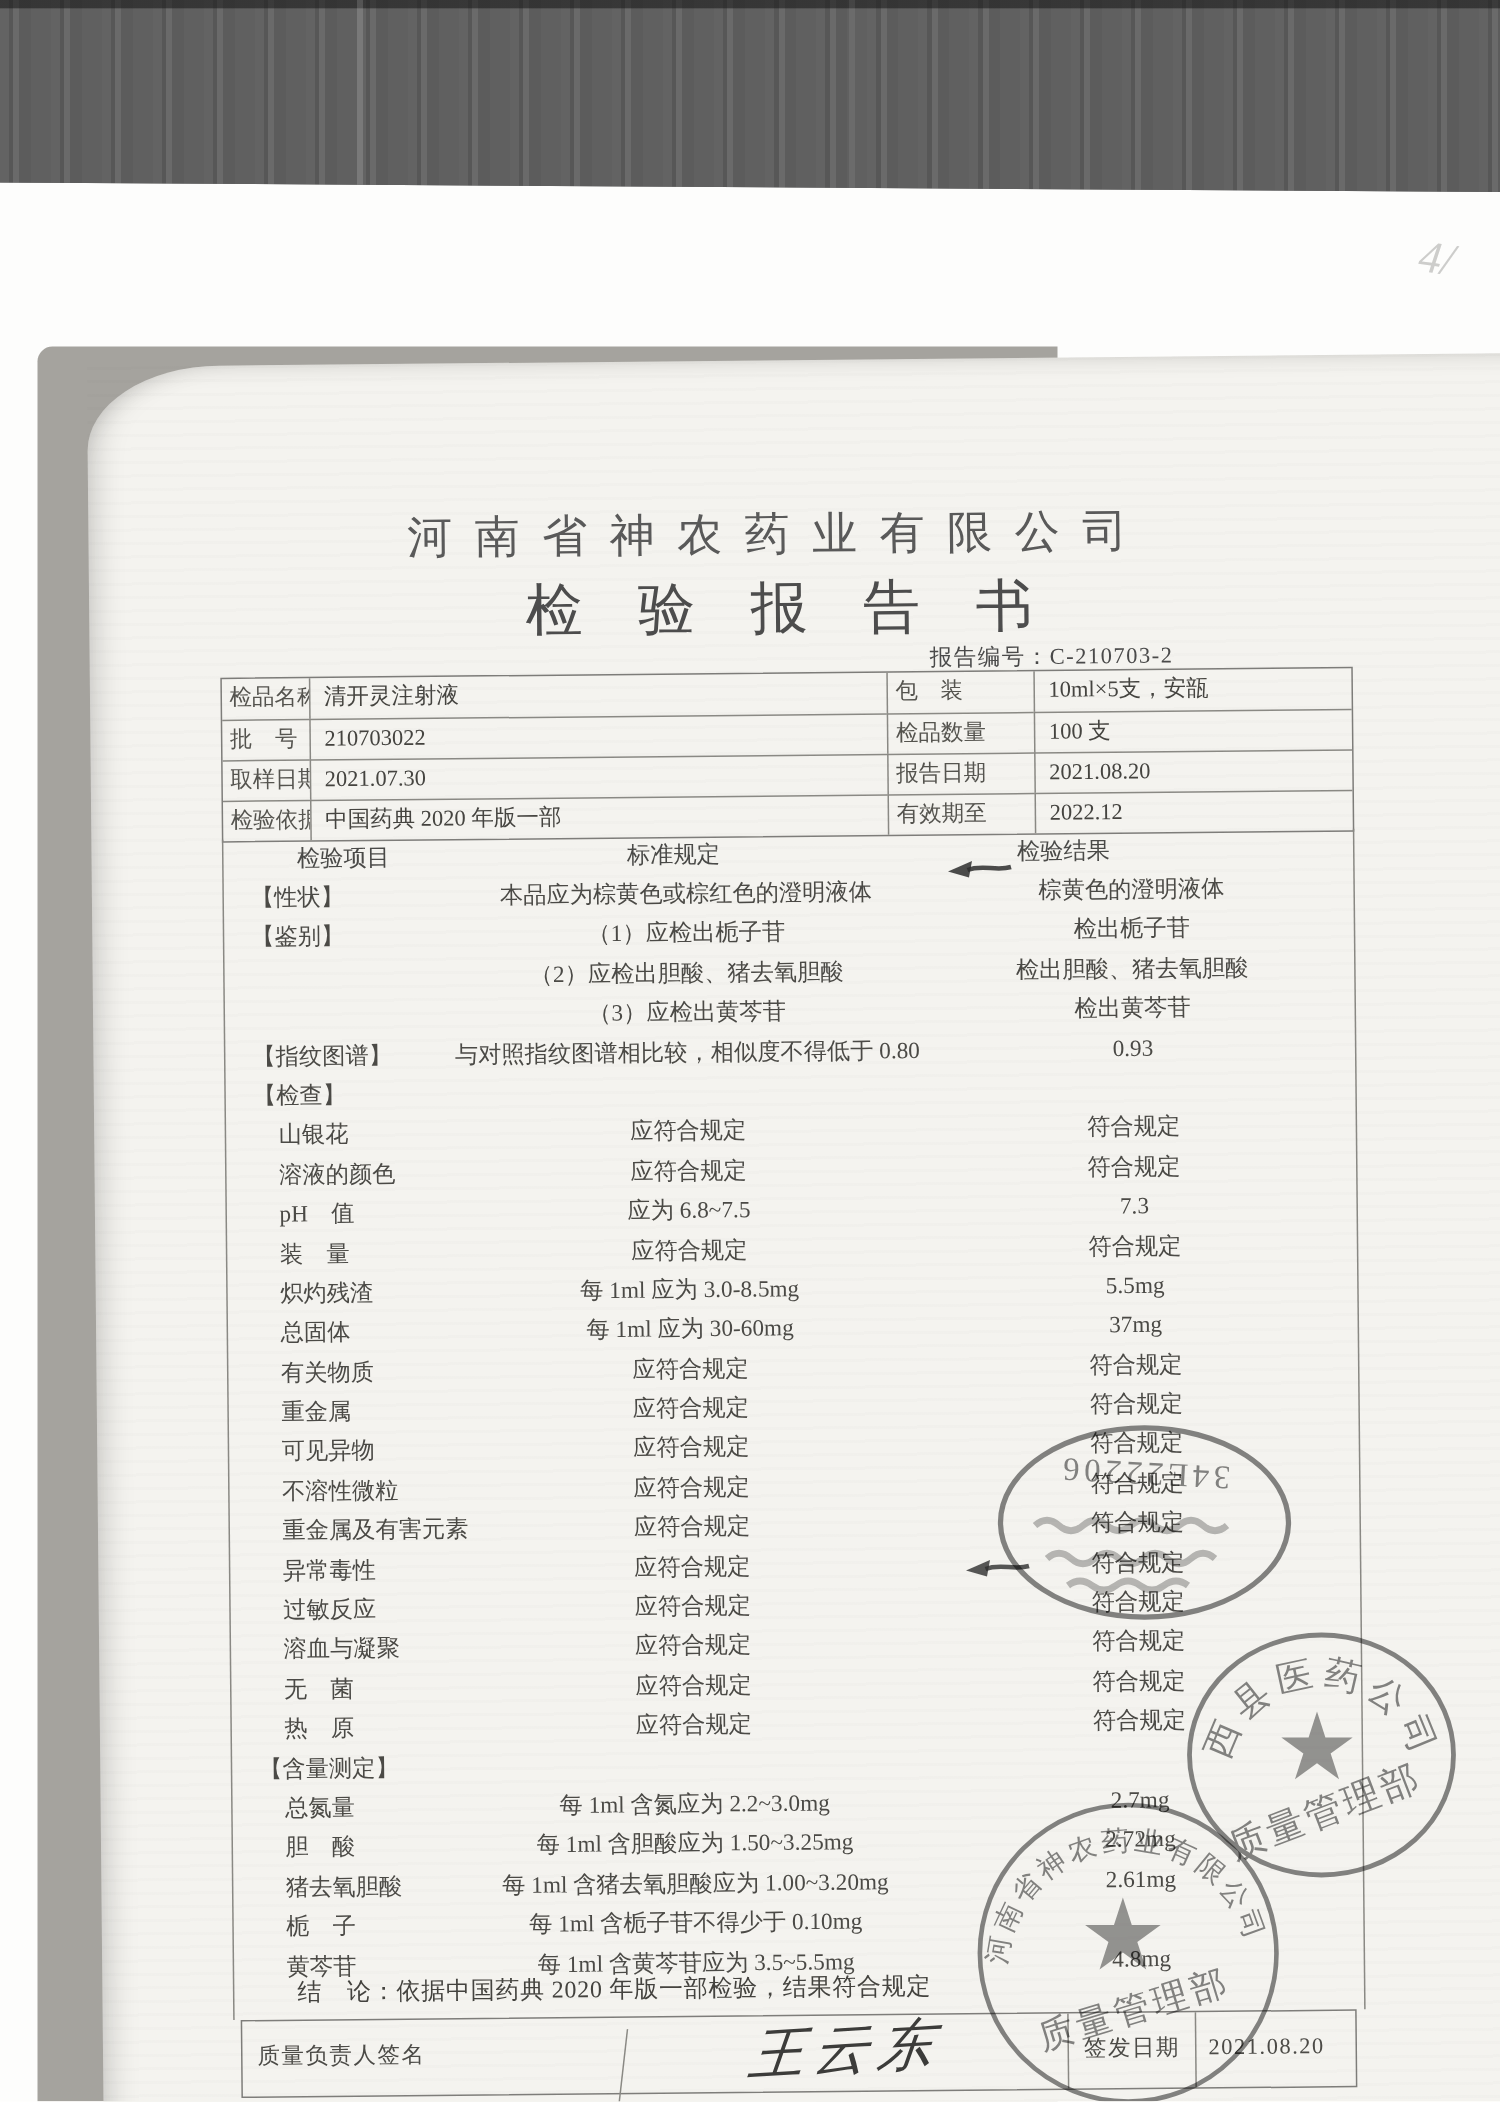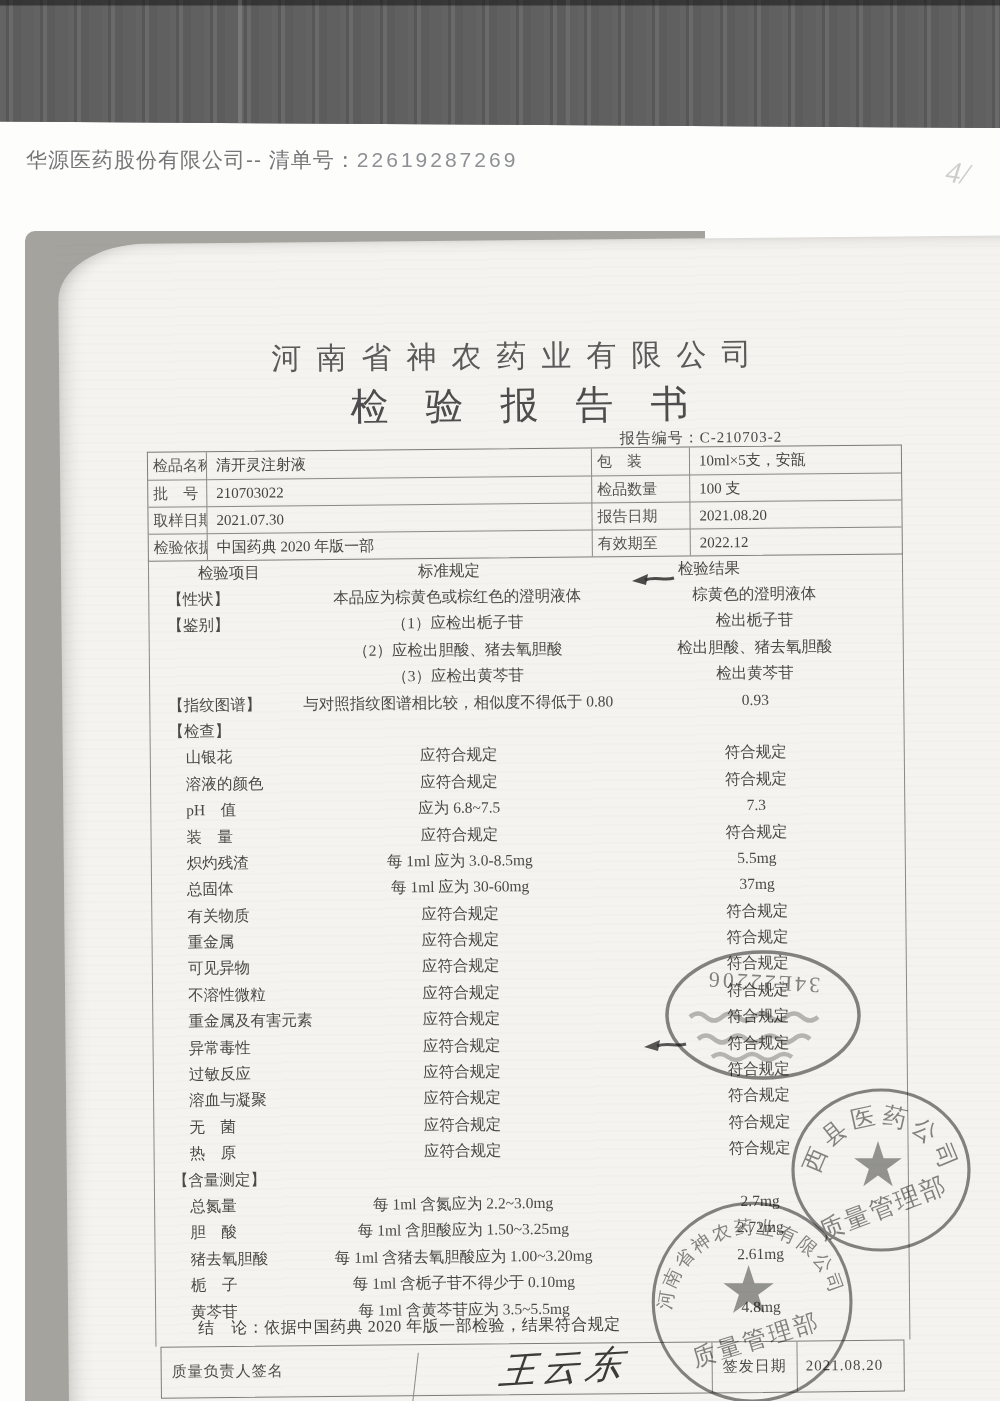--- a/index.html
+++ b/index.html
@@ -85,24 +85,20 @@
 <body>
 
 <div id="page">
 
   <div id="topbar">
     <span class="streak" style="left:238px"></span>
     <span class="streak" style="left:566px;opacity:.5"></span>
 
   </div>
 
-  <div id="scanHeader">
-    <span>华源医药股份有限公司--</span>
-    <span>清单号：</span><span class="num">22619287269</span>
-  </div>
   <div id="pageMark">4/</div>
 
   <div id="backdrop"></div>
   <div id="paper">
 
     <div id="companyName" class="abs">河南省神农药业有限公司</div>
     <div id="reportTitle" class="abs">检验报告书</div>
     <div id="reportNo" class="abs"><span>报告编号：</span><span>C-210703-2</span></div>
 
     <div id="infoTable">

